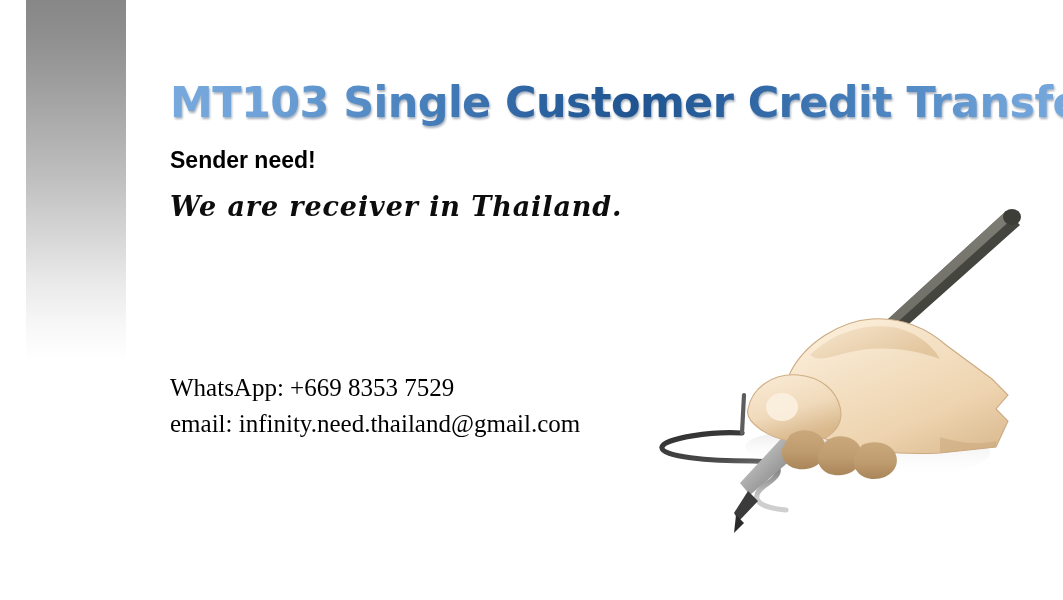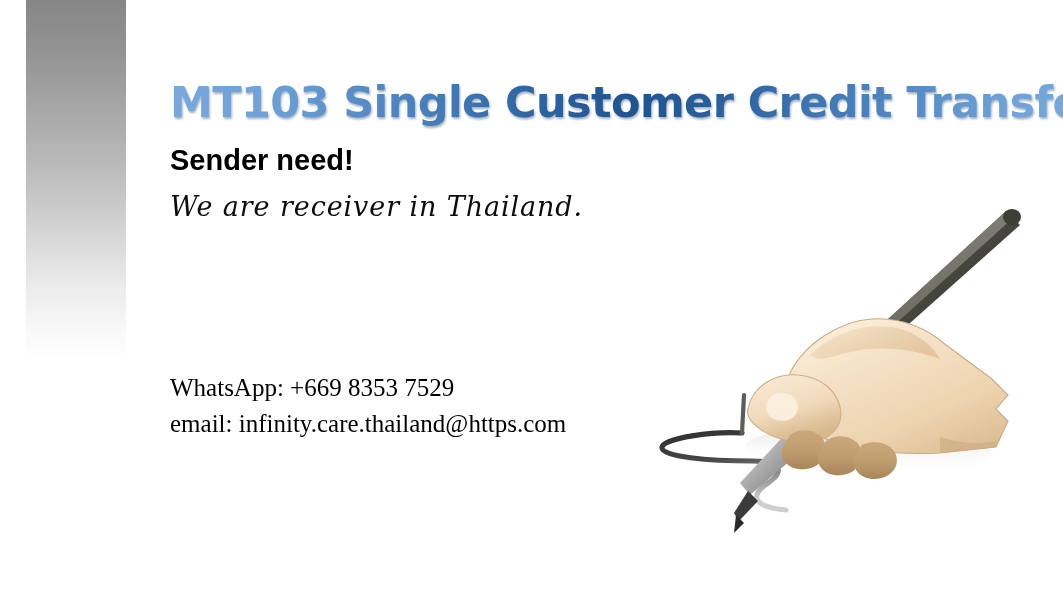--- a/index.html
+++ b/index.html
@@ -68,36 +68,37 @@
     filter: drop-shadow(1.5px 2px 1.2px rgba(90,110,135,0.55));
   }
 
   
   #headline {
     position: absolute;
     left: 170px;
     top: 143px;
     font-family: "Liberation Sans", sans-serif;
     font-weight: bold;
-    font-size: 29px;
+    font-size: 23px;
     line-height: 34px;
     color: #000000;
     white-space: nowrap;
   }
   #script-line {
     position: absolute;
     left: 170px;
     top: 190px;
     font-family: "DejaVu Serif", "Liberation Serif", serif;
     font-style: italic;
     font-size: 27px;
     line-height: 34px;
     letter-spacing: 0.9px;
     color: #0d0d0d;
     white-space: nowrap;
+    font-weight: bold;
   }
 
   
   #contact-block {
     position: absolute;
     left: 170px;
     top: 370px;
     width: 560px;
   }
   .contact-line {
@@ -129,21 +130,21 @@
   <div id="left-bar"></div>
 
   <div id="title">MT103 Single Customer Credit Transfer</div>
 
   <div id="headline">Sender need!</div>
 
   <div id="script-line">We are receiver in Thailand.</div>
 
   <div id="contact-block">
     <div class="contact-line">WhatsApp: +669 8353 7529</div>
-    <div class="contact-line spaced">email: infinity.care.thailand@https.com</div>
+    <div class="contact-line spaced">email: infinity.need.thailand@gmail.com</div>
   </div>
 
   <div id="hand-art">
     <svg width="400" height="340" viewBox="0 0 400 340" xmlns="http://www.w3.org/2000/svg">
       <defs>
         <linearGradient id="gPenBody" x1="0" y1="0" x2="1" y2="1">
           <stop offset="0%" stop-color="#6a6a62"></stop>
           <stop offset="22%" stop-color="#565650"></stop>
           <stop offset="55%" stop-color="#43433d"></stop>
           <stop offset="100%" stop-color="#34342f"></stop>

